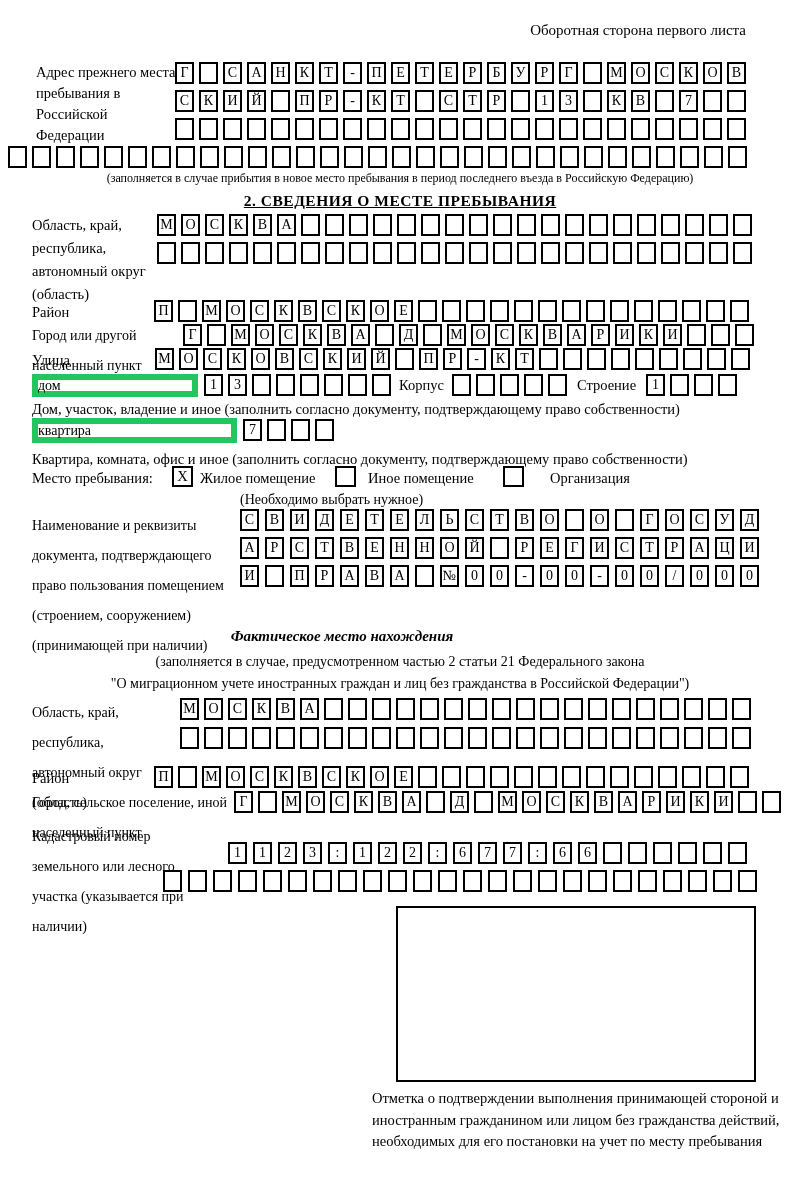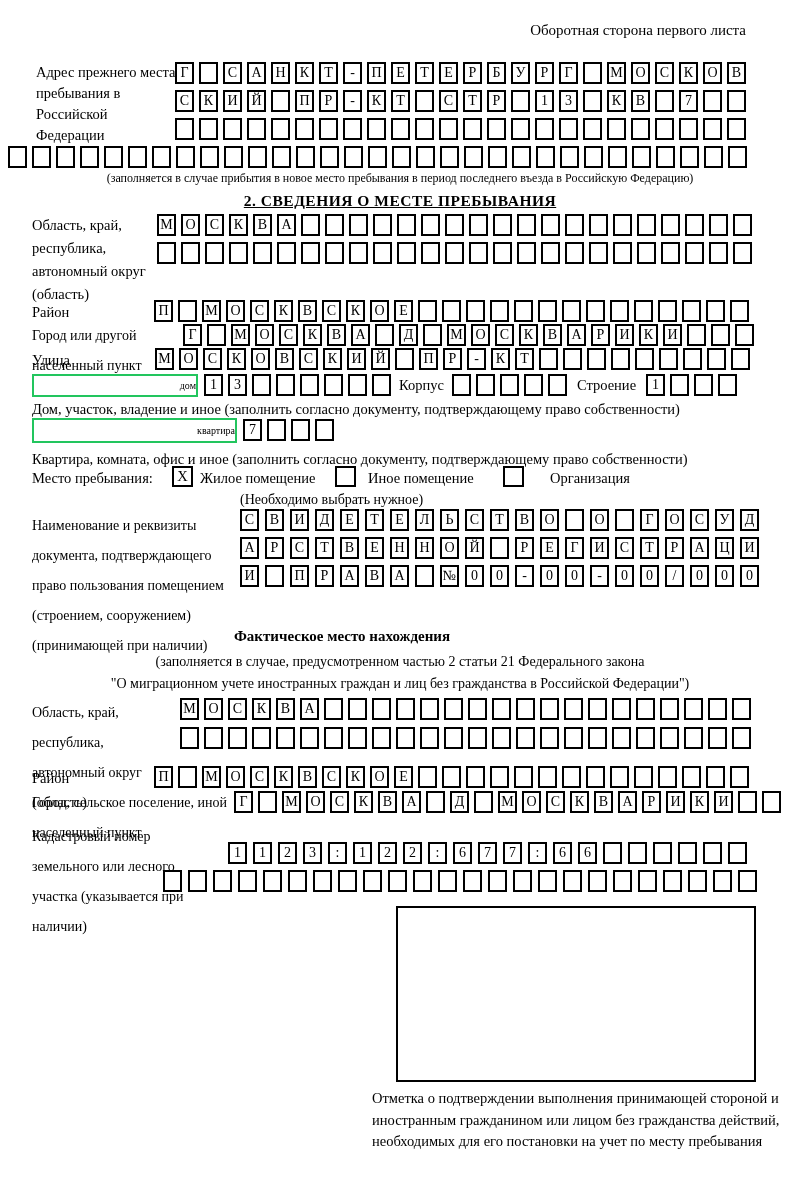--- a/index.html
+++ b/index.html
@@ -7,34 +7,34 @@
     position:relative; width:800px; height:1180px; background:#ffffff;
     font-family:"Liberation Serif","DejaVu Serif",serif; color:#000;
     overflow:hidden;
   }
   .abs { position:absolute; }
   .lbl { font-size:14.5px; line-height:21px; color:#000; }
   .lbl23 { font-size:14.5px; line-height:23px; }
   .lbl22 { font-size:14px; line-height:30px; }
   .note { font-size:12px; text-align:center; width:800px; left:0; }
   .heading { font-size:15.5px; font-weight:bold; text-align:center; width:800px; left:0; letter-spacing:0.5px;text-decoration:underline; }
-  .subheading { font-size:15px; font-weight:bold; text-align:center; width:684px; left:0; }
+  .subheading { font-size:15px; font-weight:bold; text-align:center; width:684px; left:0;font-style:italic; }
   .boxrow { display:flex; }
   .cbox {
     box-sizing:border-box; flex:0 0 auto;
     width:19px; height:22px; margin-right:5px;
     border:2px solid #000; background:#fff;
     font-size:14px; line-height:18px; text-align:center;
     font-family:"Liberation Serif","DejaVu Serif",serif;
   }
   .p25 .cbox { margin-right:6px; }
   .fieldrect {
-    box-sizing:border-box; border:2px solid #22c55e; background:#fff;
-    display:flex; align-items:center; justify-content:flex-end;
-    font-size:10px;
+    box-sizing:border-box; border:6px solid #22c55e; background:#fff;
+    display:flex; align-items:center; justify-content:flex-start;
+    font-size:14px;
   }
   .checkbox {
     box-sizing:border-box; width:21px; height:21px; border:2px solid #000;
     display:inline-block; text-align:center; font-size:14.5px; line-height:17px;
     background:#fff;
   }
   .corner { font-size:15px; }
   .stamp-box { box-sizing:border-box; border:2px solid #000; background:#fff; }
   .stamp-caption { font-size:14.5px; line-height:21.5px; }
 </style>

